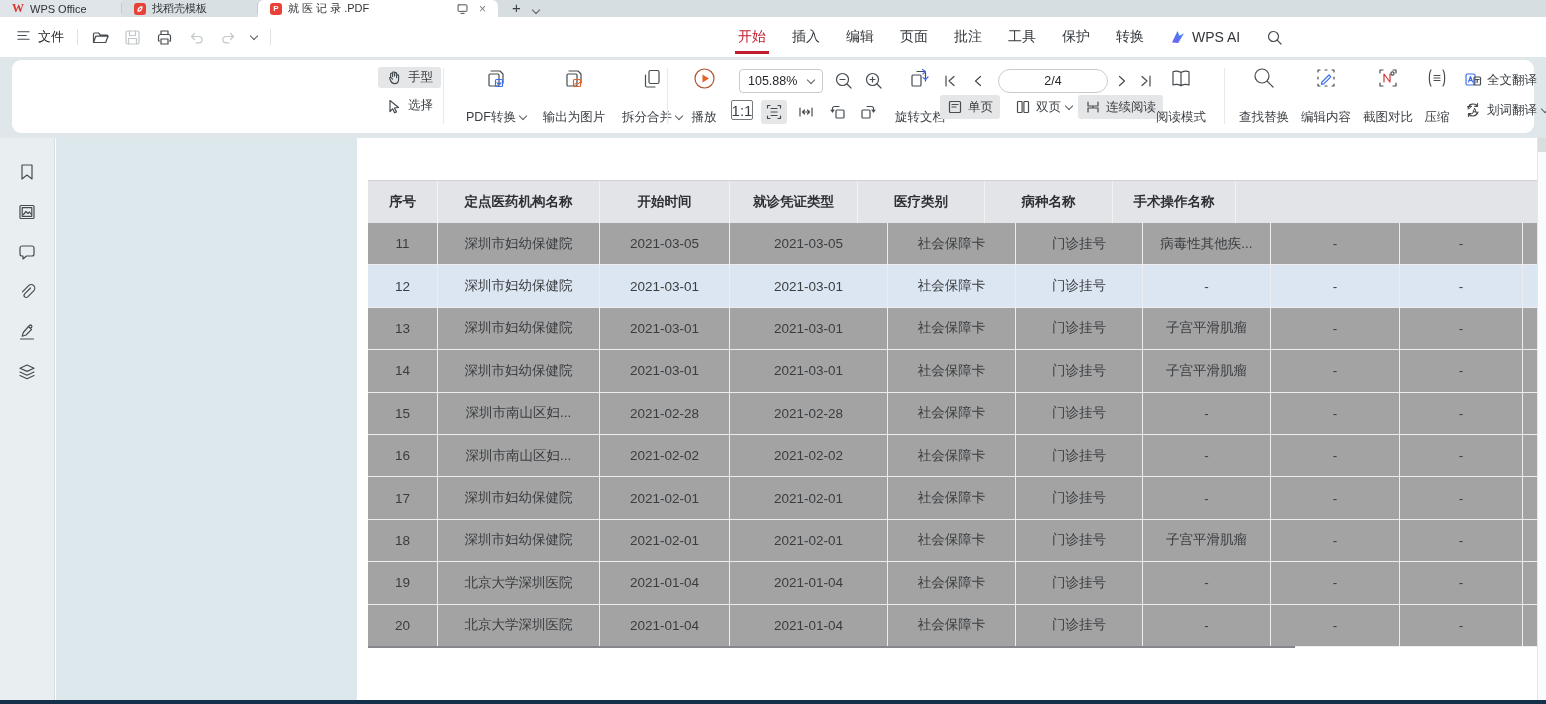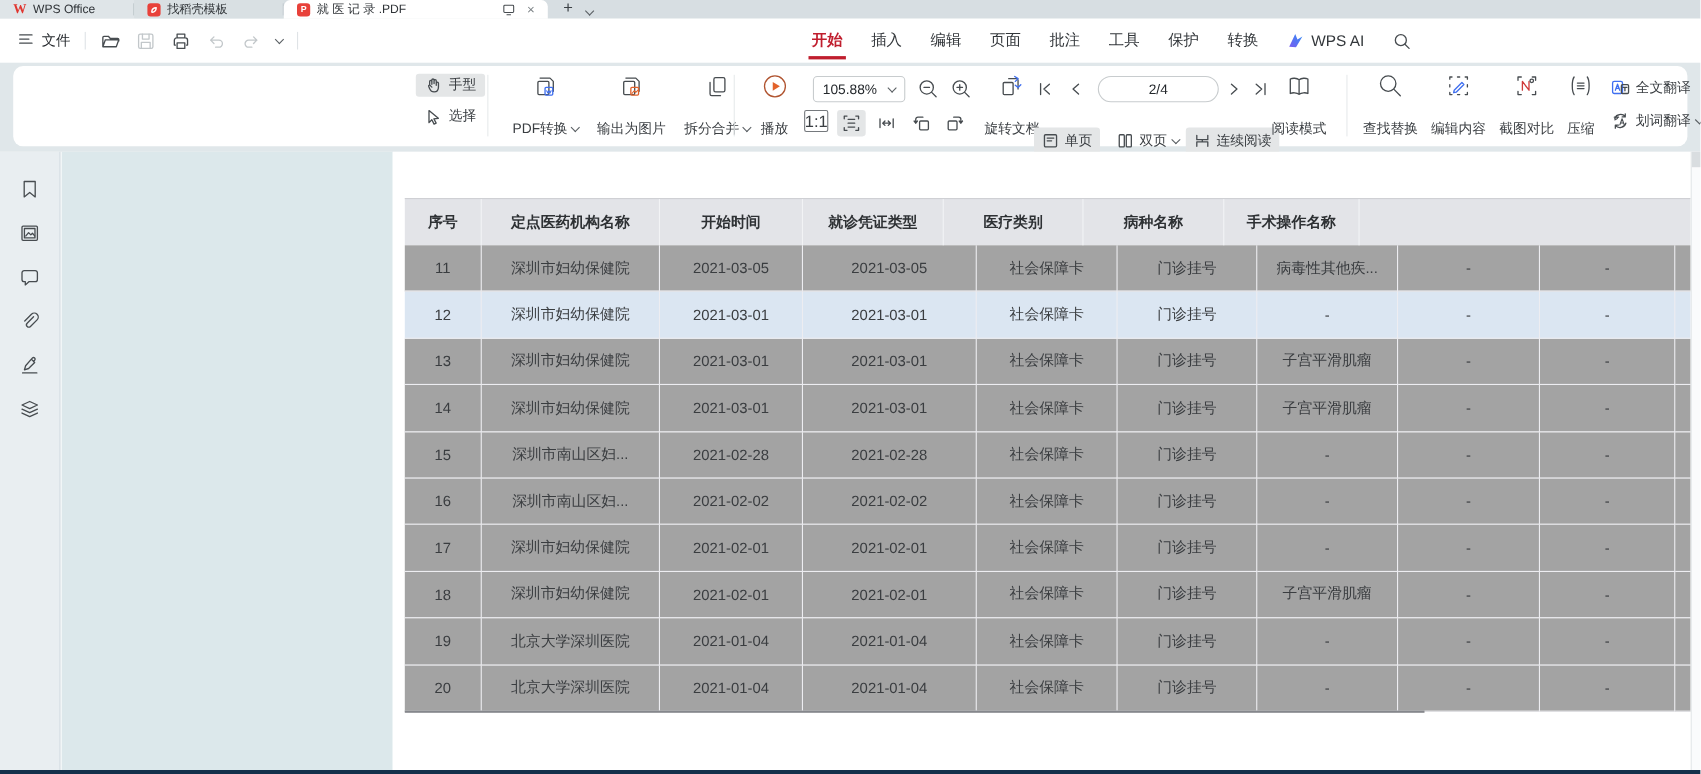--- a/index.html
+++ b/index.html
@@ -22,39 +22,39 @@
   .plus{font-size:15px;color:#3b4045;margin-left:14px;line-height:1}
   .tabchev{margin:2px 0 0 12px}
   
   .menubar{left:0;top:17px;width:1546px;height:40px;background:#fff}
   .mleft{position:absolute;left:16px;top:0;height:40px;display:flex;align-items:center;gap:13px}
   .mfile{display:flex;align-items:flex-start;gap:7px;font-size:13px;color:#24282c}
   .vdiv{width:1px;height:16px;background:#dfe3e6}
   .mico{width:19px;height:19px}
   .mright{position:absolute;left:738px;top:0;height:40px;display:flex;align-items:center;gap:26px;font-size:14px;color:#33373b}
   .mitem{position:relative;height:40px;display:flex;align-items:center;cursor:default}
-  .mitem.on{color:#c01e2e;font-weight:bold}
+  .mitem.on{color:#c01e2e;font-weight:normal}
   .mitem.on::after{content:"";position:absolute;left:-3px;right:-3px;bottom:3px;height:3px;background:#c01e2e}
   .ai{display:flex;align-items:center;gap:6px}
   
   .ribbonbg{left:0;top:57px;width:1546px;height:81px;background:#e0e7ea}
   .panel{position:absolute;left:12px;top:3px;width:1522px;height:73px;background:#fff;border-radius:9px}
   .rlbl{font-size:12.5px;color:#3a3e42;white-space:nowrap}
   .pill{background:#e4e6e7;border-radius:3px}
   .tool2{position:absolute;left:366px;top:7px;display:flex;flex-direction:column;gap:7px}
   .toolrow{display:flex;align-items:center;gap:6px;padding:2px 8px;border-radius:3px}
   .rdiv{position:absolute;top:8px;width:1px;height:56px;background:#e7eaec}
   .col{position:absolute;top:6px;display:flex;flex-direction:column;align-items:center;justify-content:space-between;height:60px}
   .col .lblrow{display:flex;align-items:center;gap:4px}
   .zoombox{position:absolute;left:727px;top:9px;width:84px;height:24px;border:1px solid #c8ccce;border-radius:4px;display:flex;align-items:center;justify-content:space-between;padding:0 8px;font-size:12.5px;color:#24282c}
   .mag{position:absolute;top:11px}
   .row2btn{position:absolute;top:40px;width:26px;height:24px;display:flex;align-items:center;justify-content:center;border-radius:3px}
   .pagebox{position:absolute;left:986px;top:9px;width:110px;height:24px;border:1px solid #c8ccce;border-radius:12px;display:flex;align-items:center;justify-content:center;font-size:12.5px;color:#24282c}
   .navar{position:absolute;top:13px}
-  .vpill{position:absolute;top:56px;height:24px;display:flex;align-items:center;gap:5px;padding:0 7px;border-radius:3px}
+  .vpill{position:absolute;top:35px;height:24px;display:flex;align-items:center;gap:5px;padding:0 7px;border-radius:3px}
   .tcol{position:absolute;left:1452px;display:flex;align-items:center;gap:5px}
   
   .strip{left:0;top:138px;width:55px;height:562px;background:#e9eef1;border-right:1px solid #d5dde1}
   .sicon{position:absolute;left:17px}
   .sidepanel{left:56px;top:138px;width:301px;height:562px;background:#dce8eb}
   .docarea{left:357px;top:138px;width:1180px;height:562px;background:#fff}
   .scrollstrip{left:1537px;top:138px;width:9px;height:562px;background:#fafbfc;border-left:1px solid #e4e7e9}
   .thumb{position:absolute;left:1538px;top:138px;width:8px;height:14px;background:#d9dde0}
   .bottombar{left:0;top:700px;width:1546px;height:4px;background:#14304b}
   

